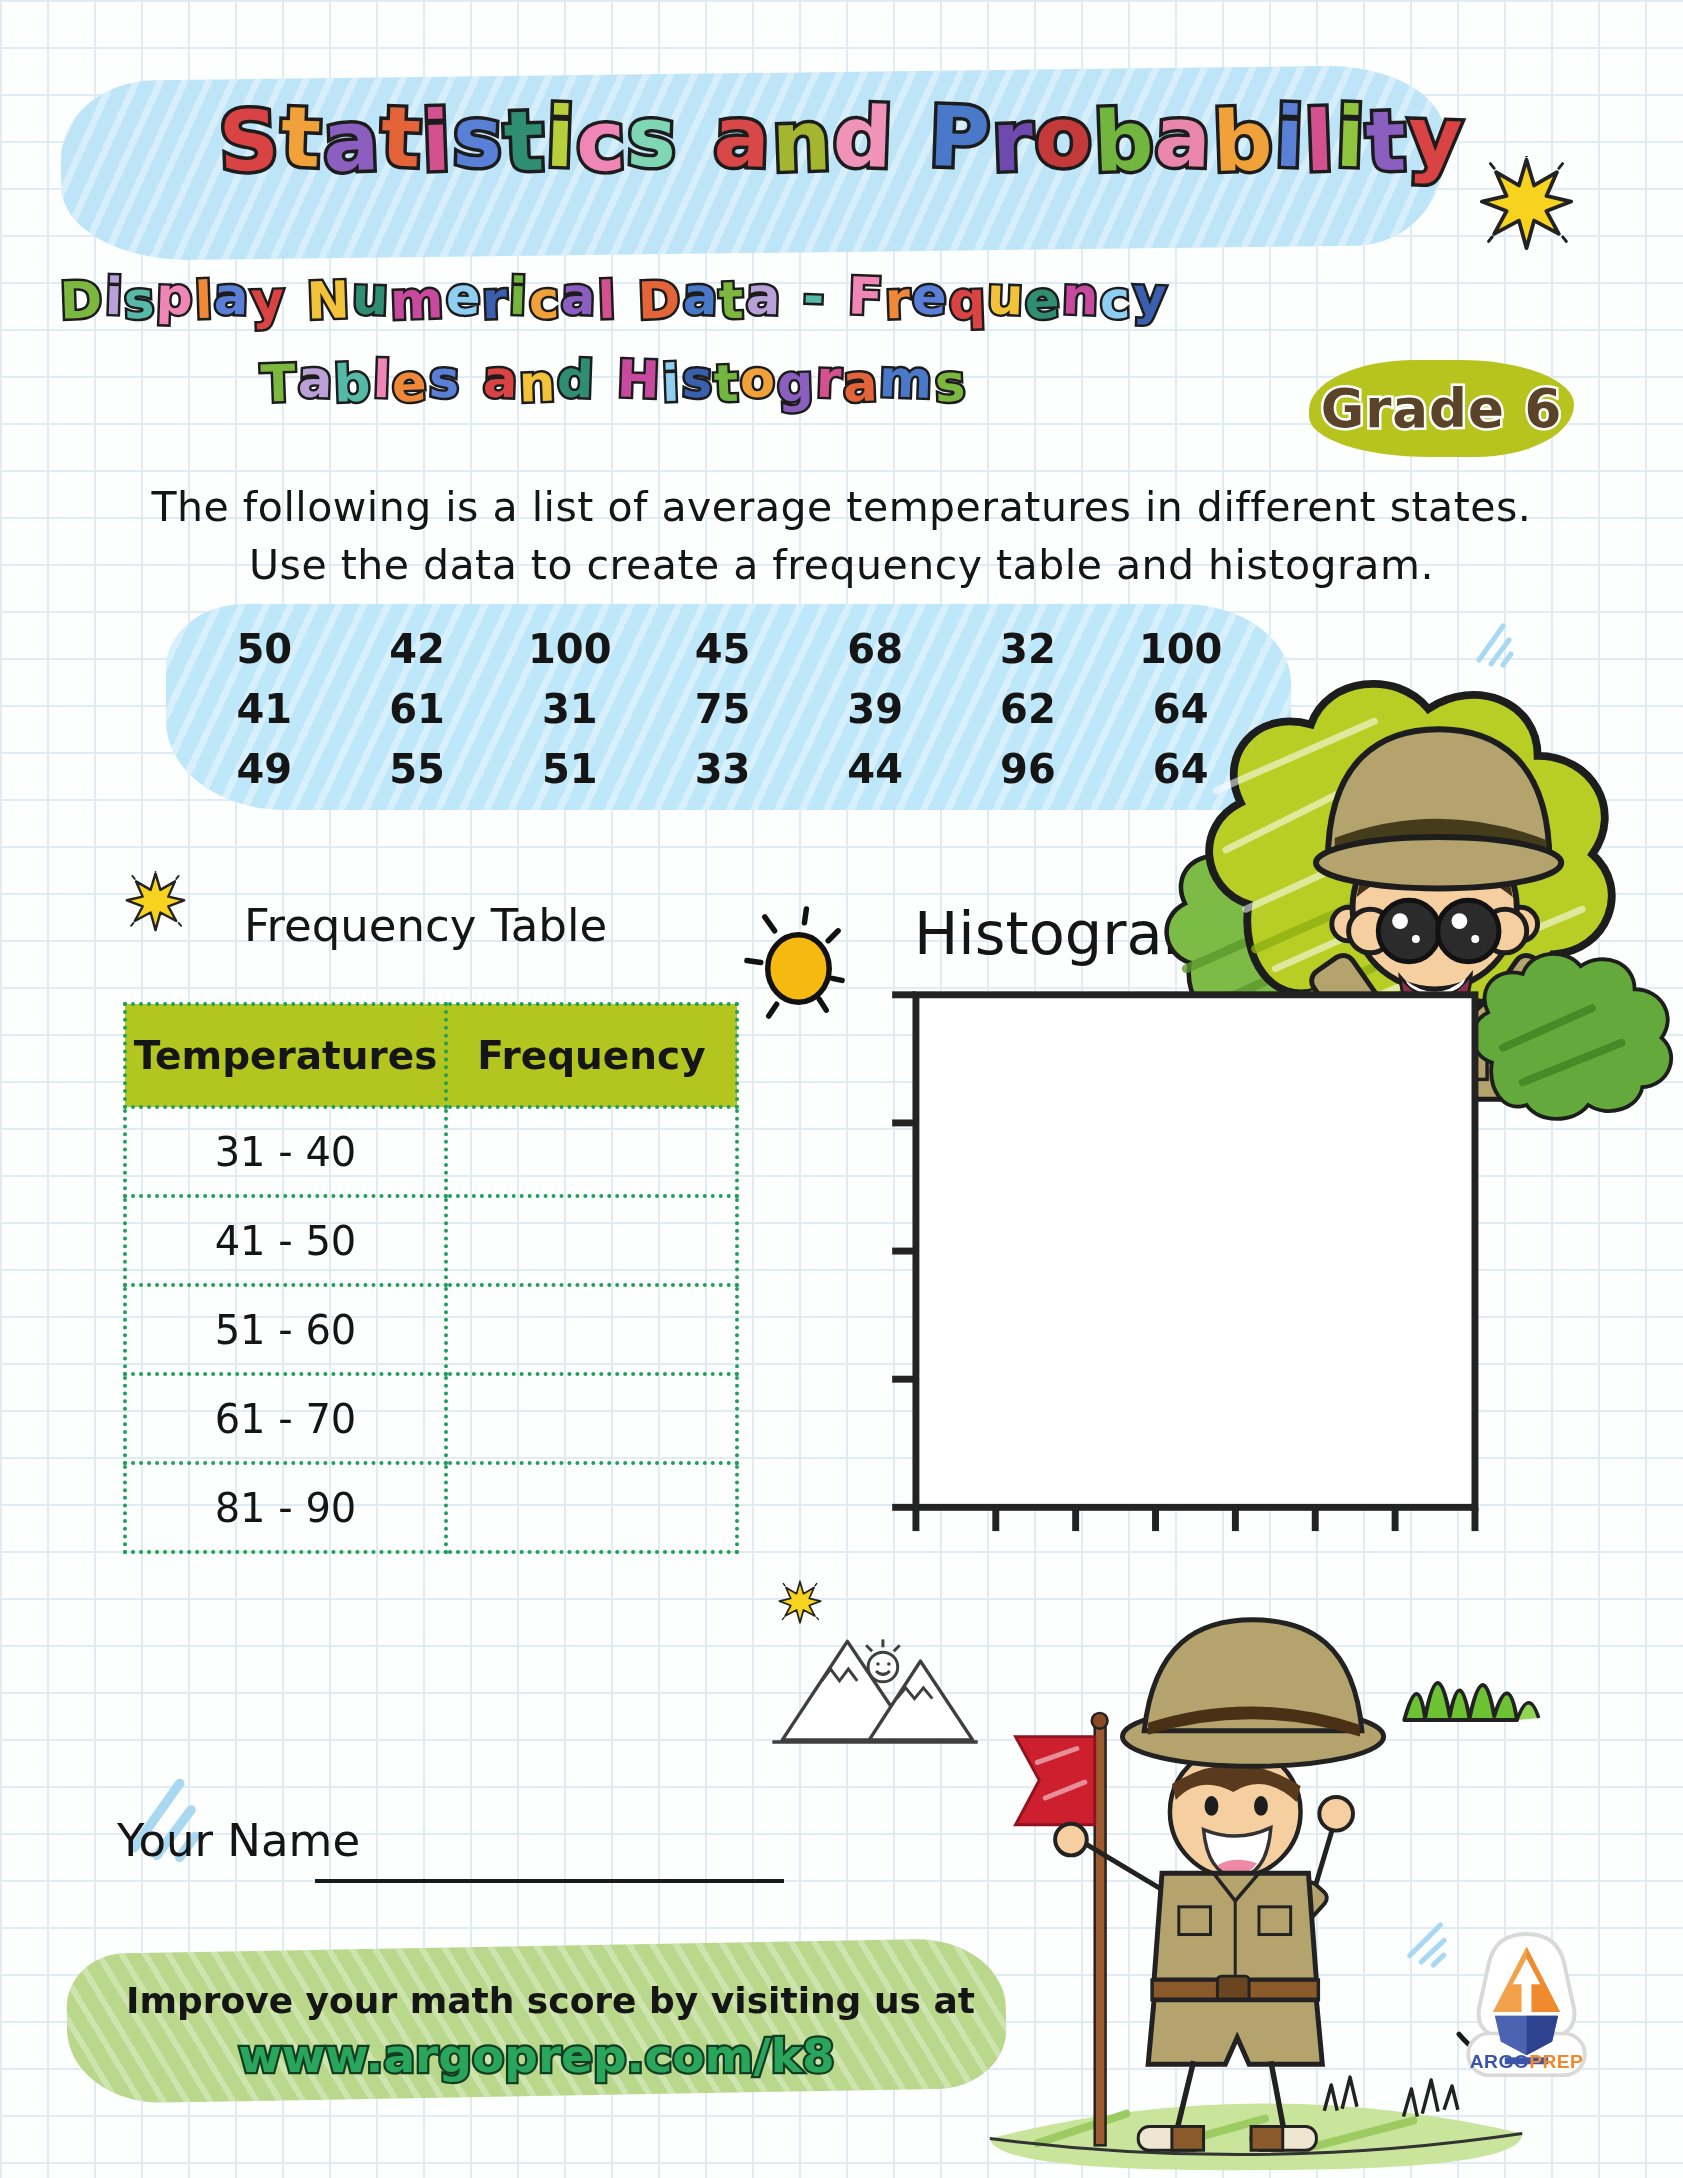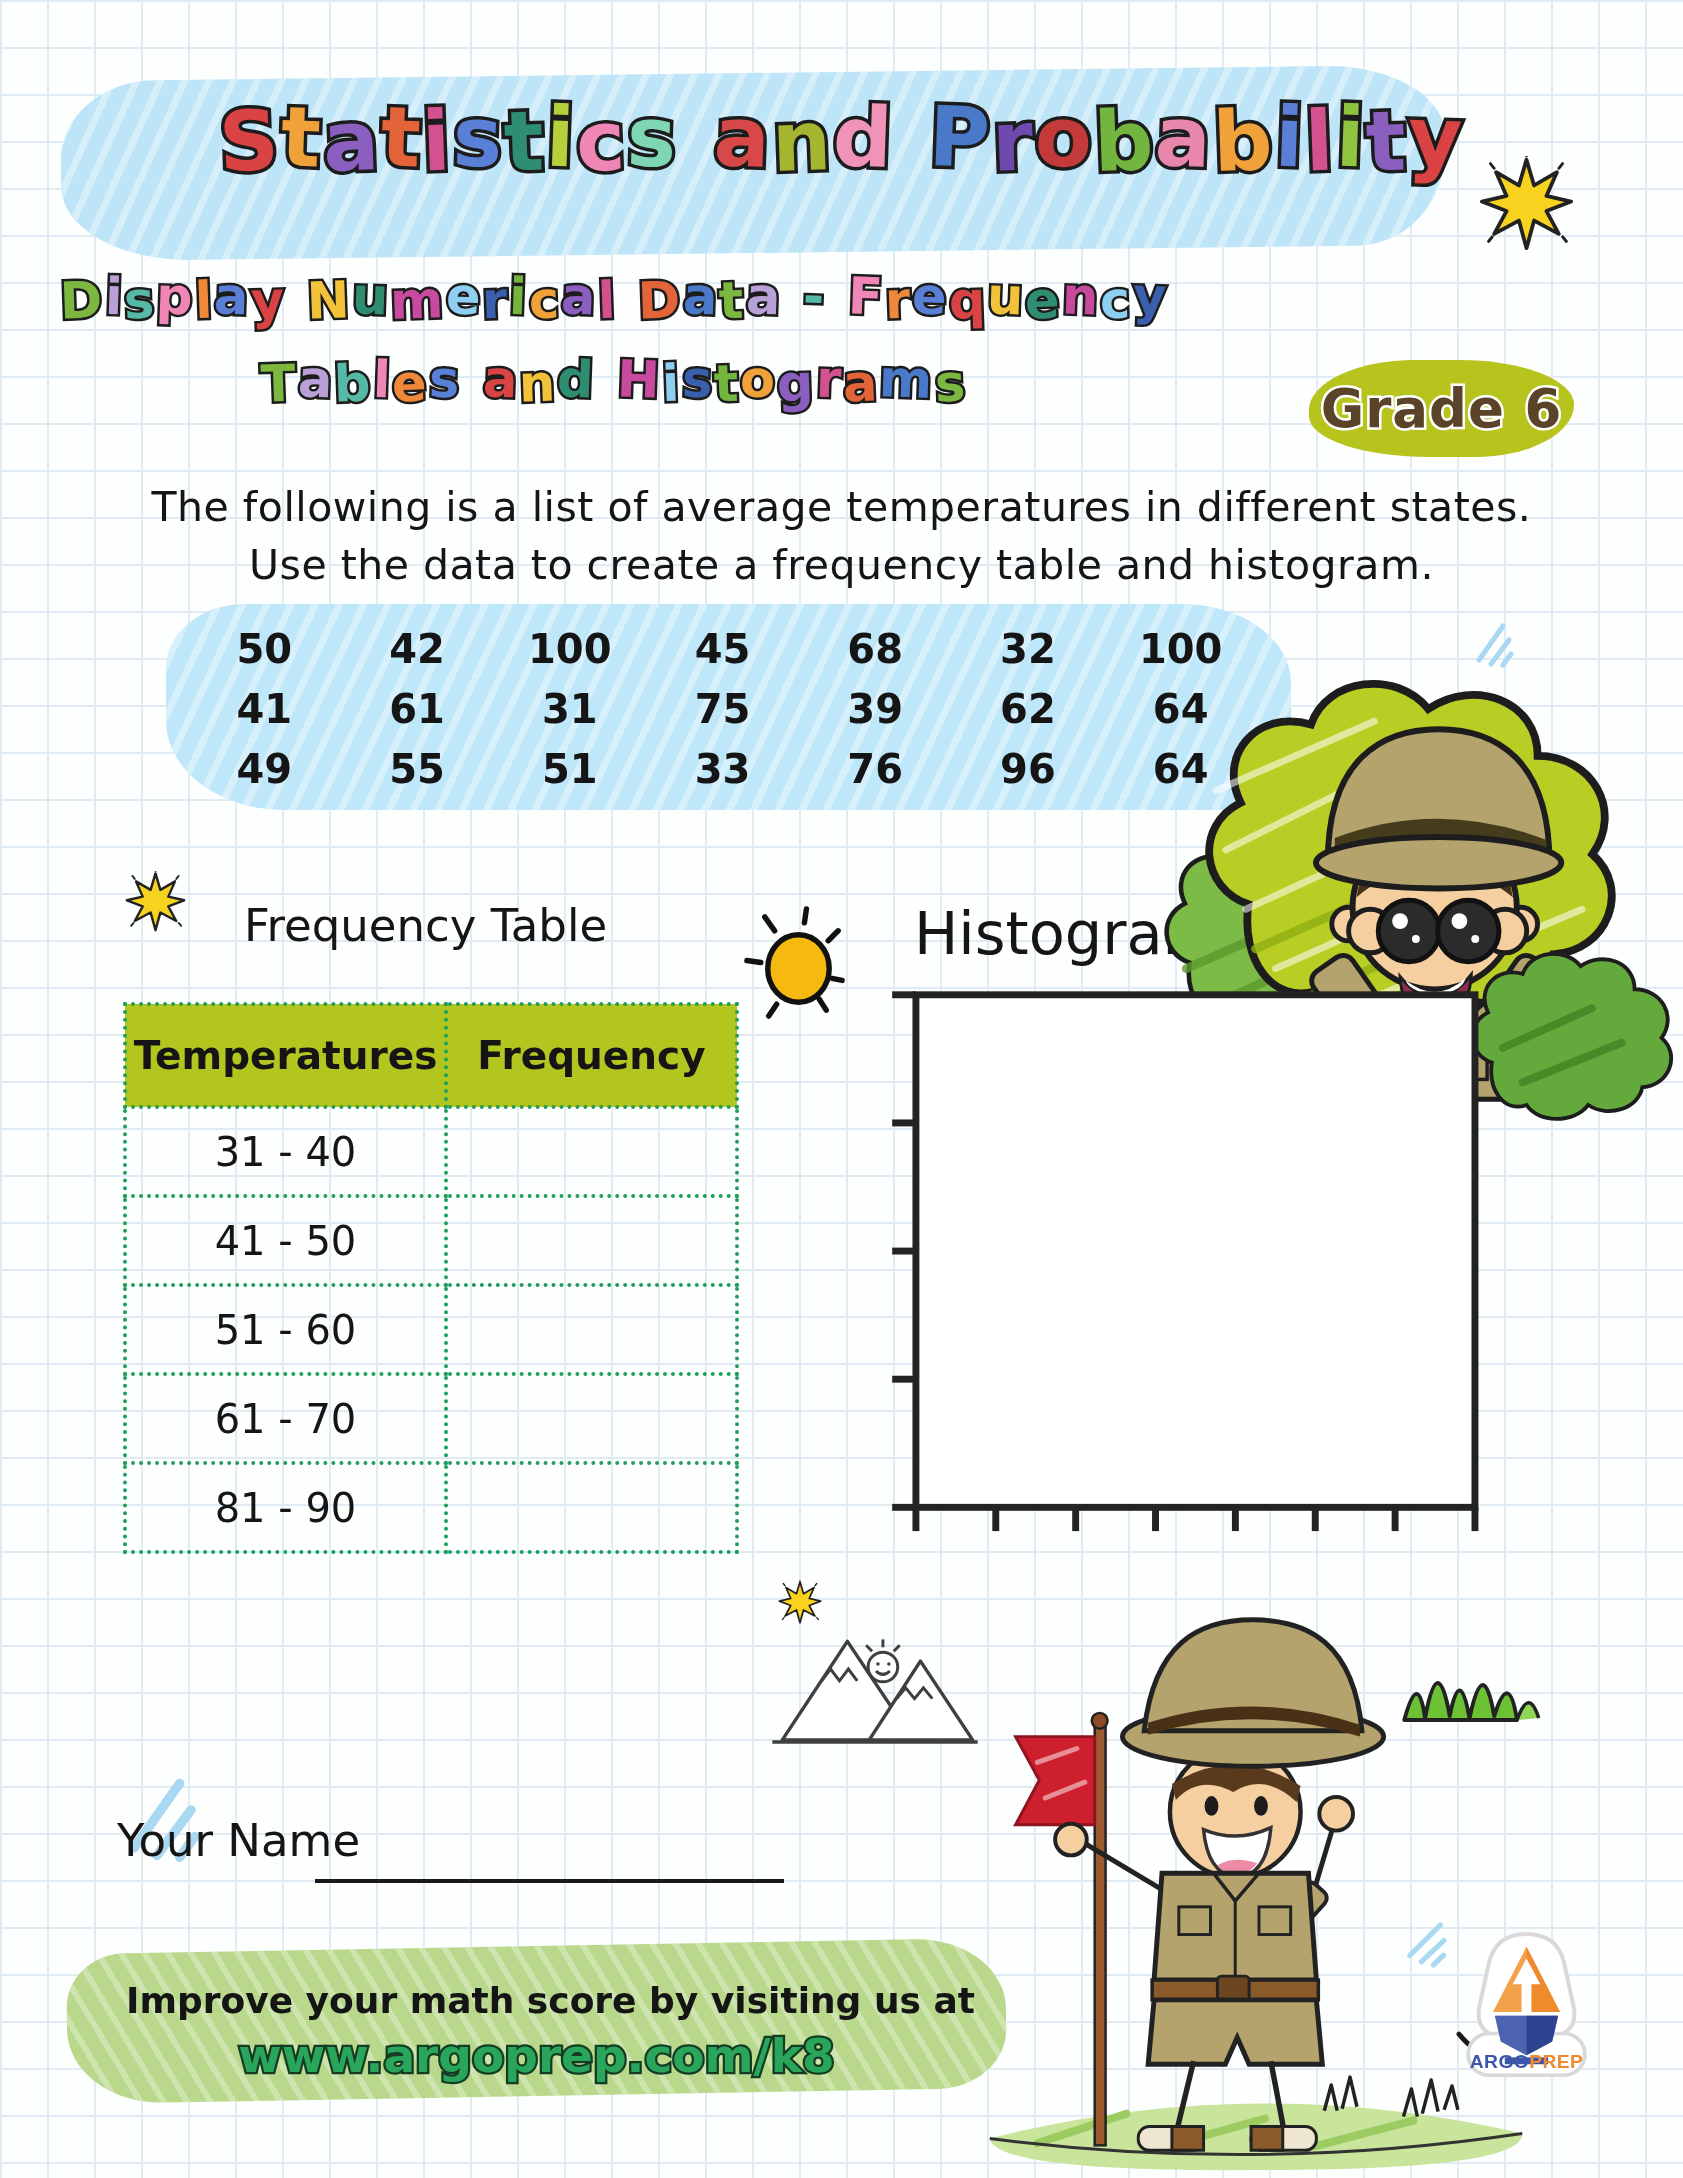--- a/index.html
+++ b/index.html
@@ -125,21 +125,21 @@
       <span>61</span>
       <span>31</span>
       <span>75</span>
       <span>39</span>
       <span>62</span>
       <span>64</span>
       <span>49</span>
       <span>55</span>
       <span>51</span>
       <span>33</span>
-      <span>76</span>
+      <span>44</span>
       <span>96</span>
       <span>64</span>
     </div>
 
   <svg class="abs" style="left:125px;top:871px" width="61" height="61" viewBox="0 0 100 100">
       <use href="#star8"></use>
     </svg>
   <div id="freq-title" class="abs marker">Frequency Table</div>
 
   <svg class="abs" style="left:735px;top:903px" width="119" height="125" viewBox="0 0 120 126">

